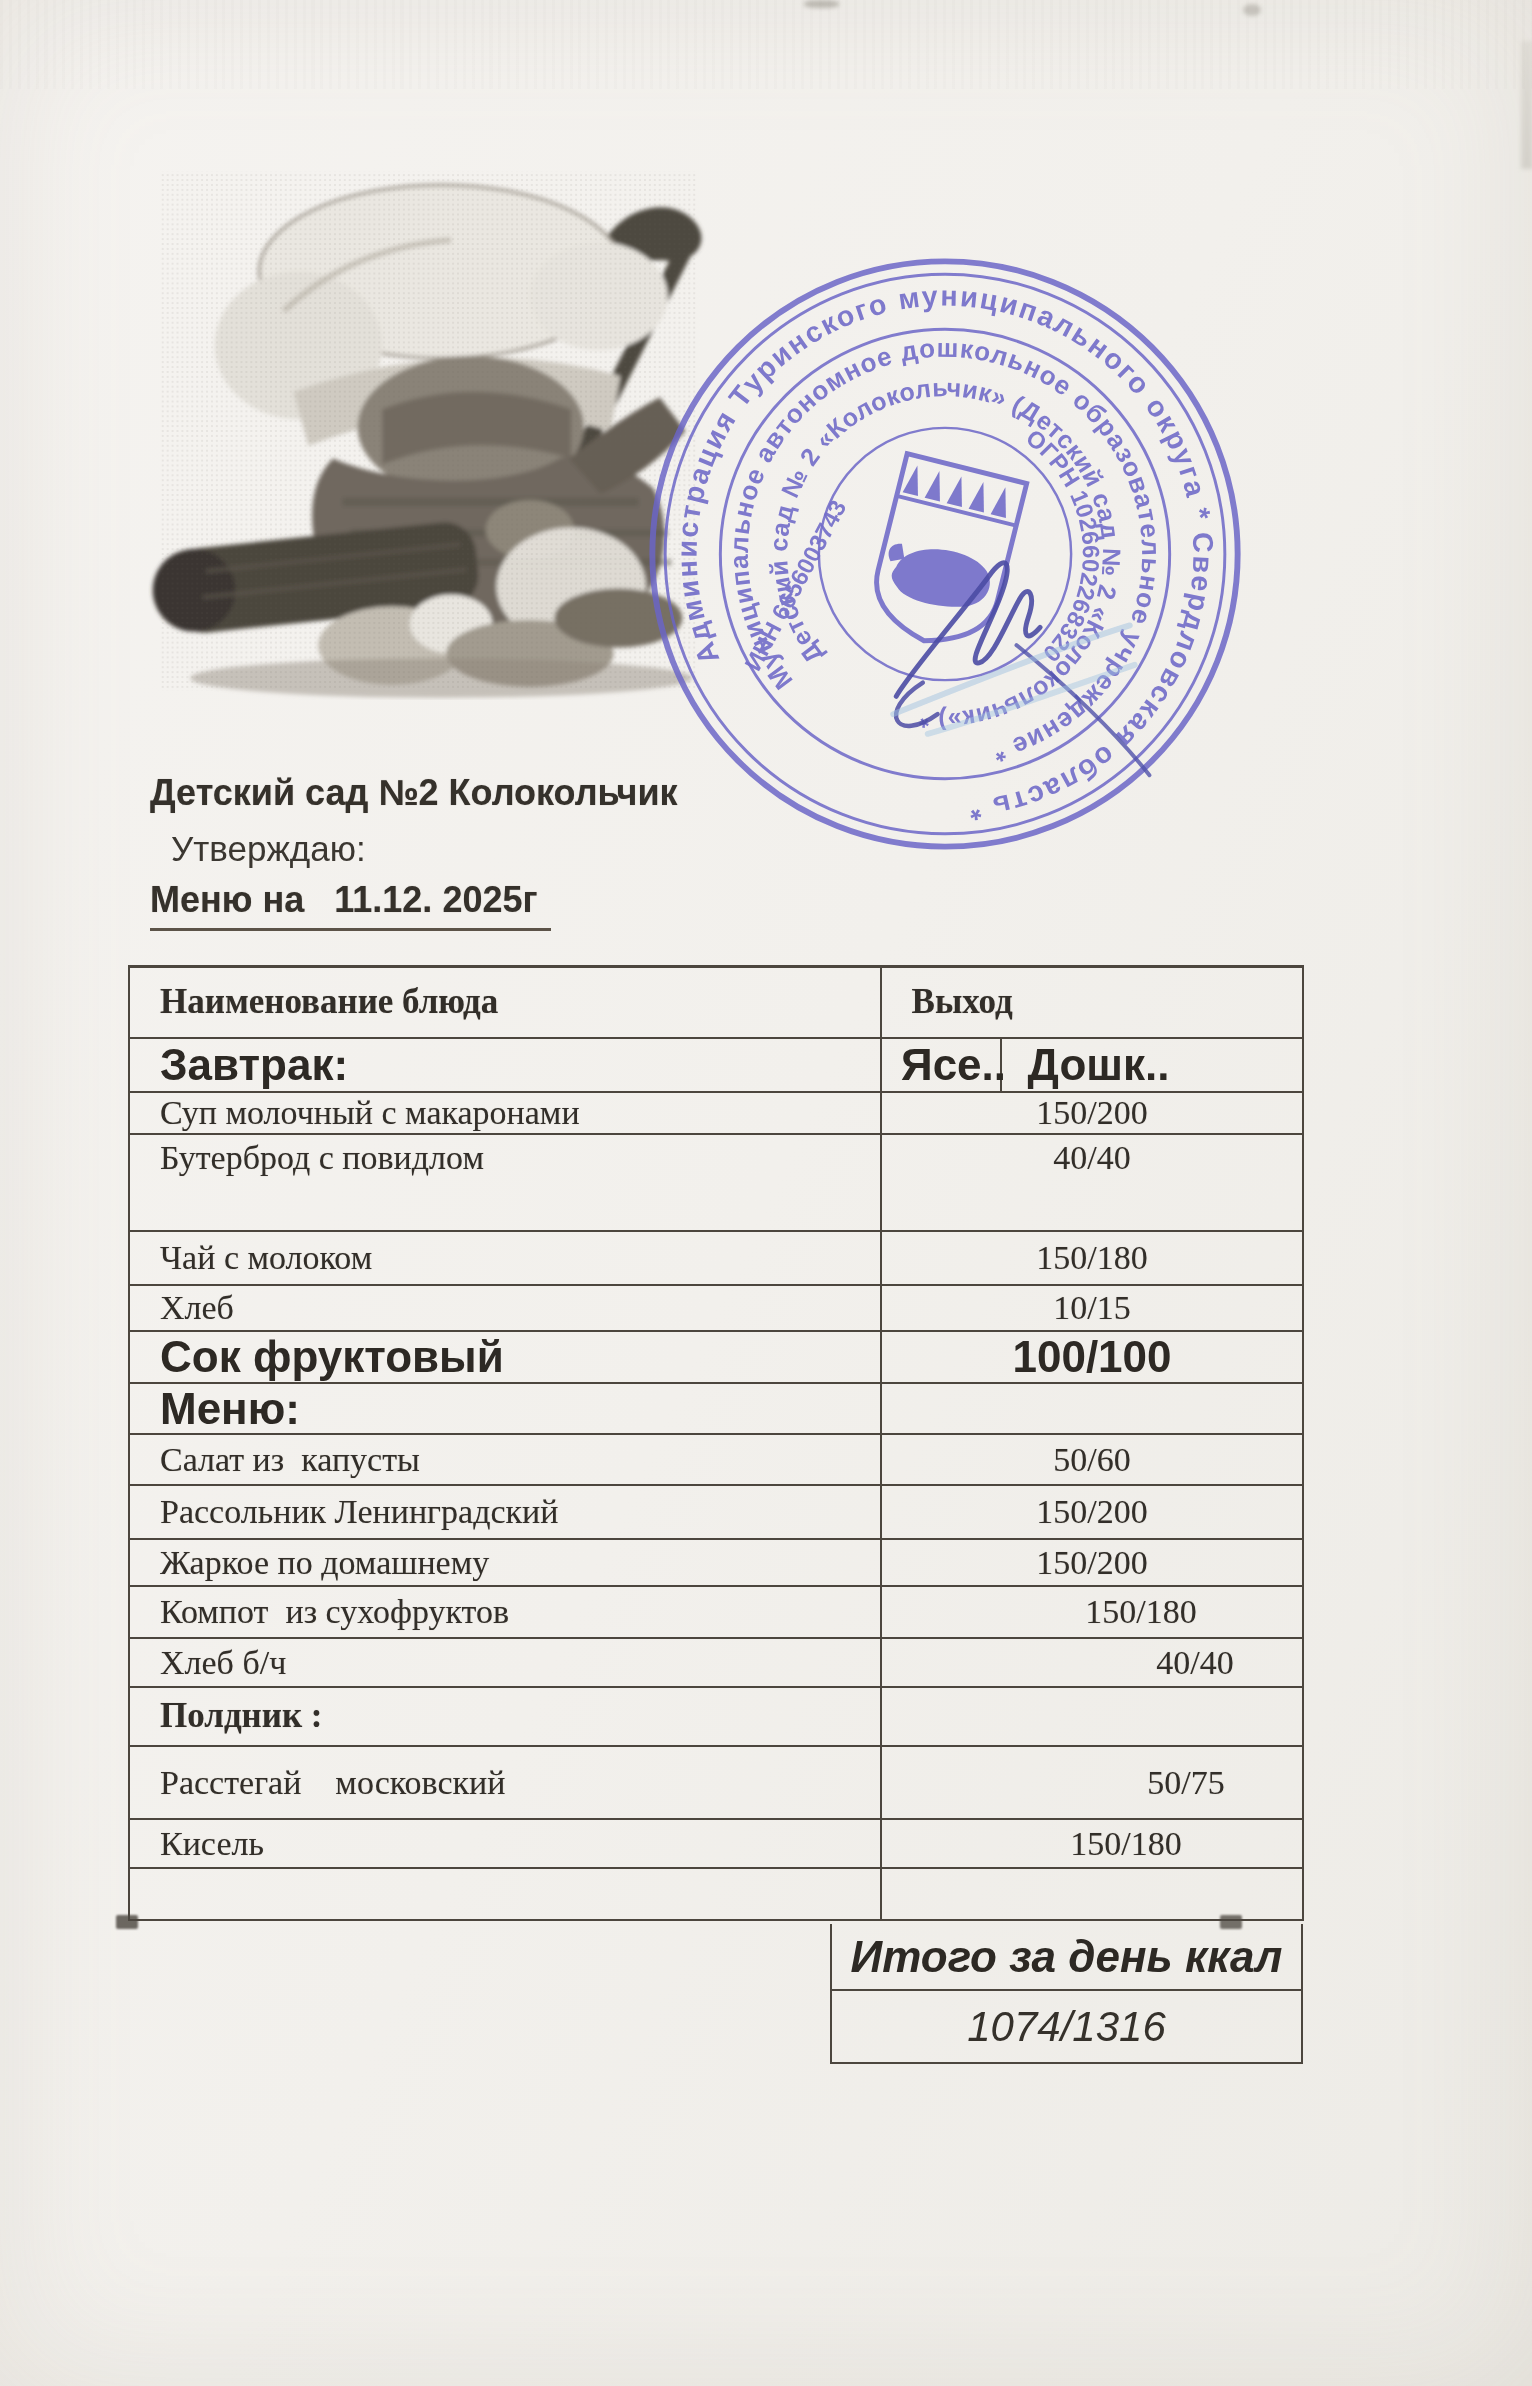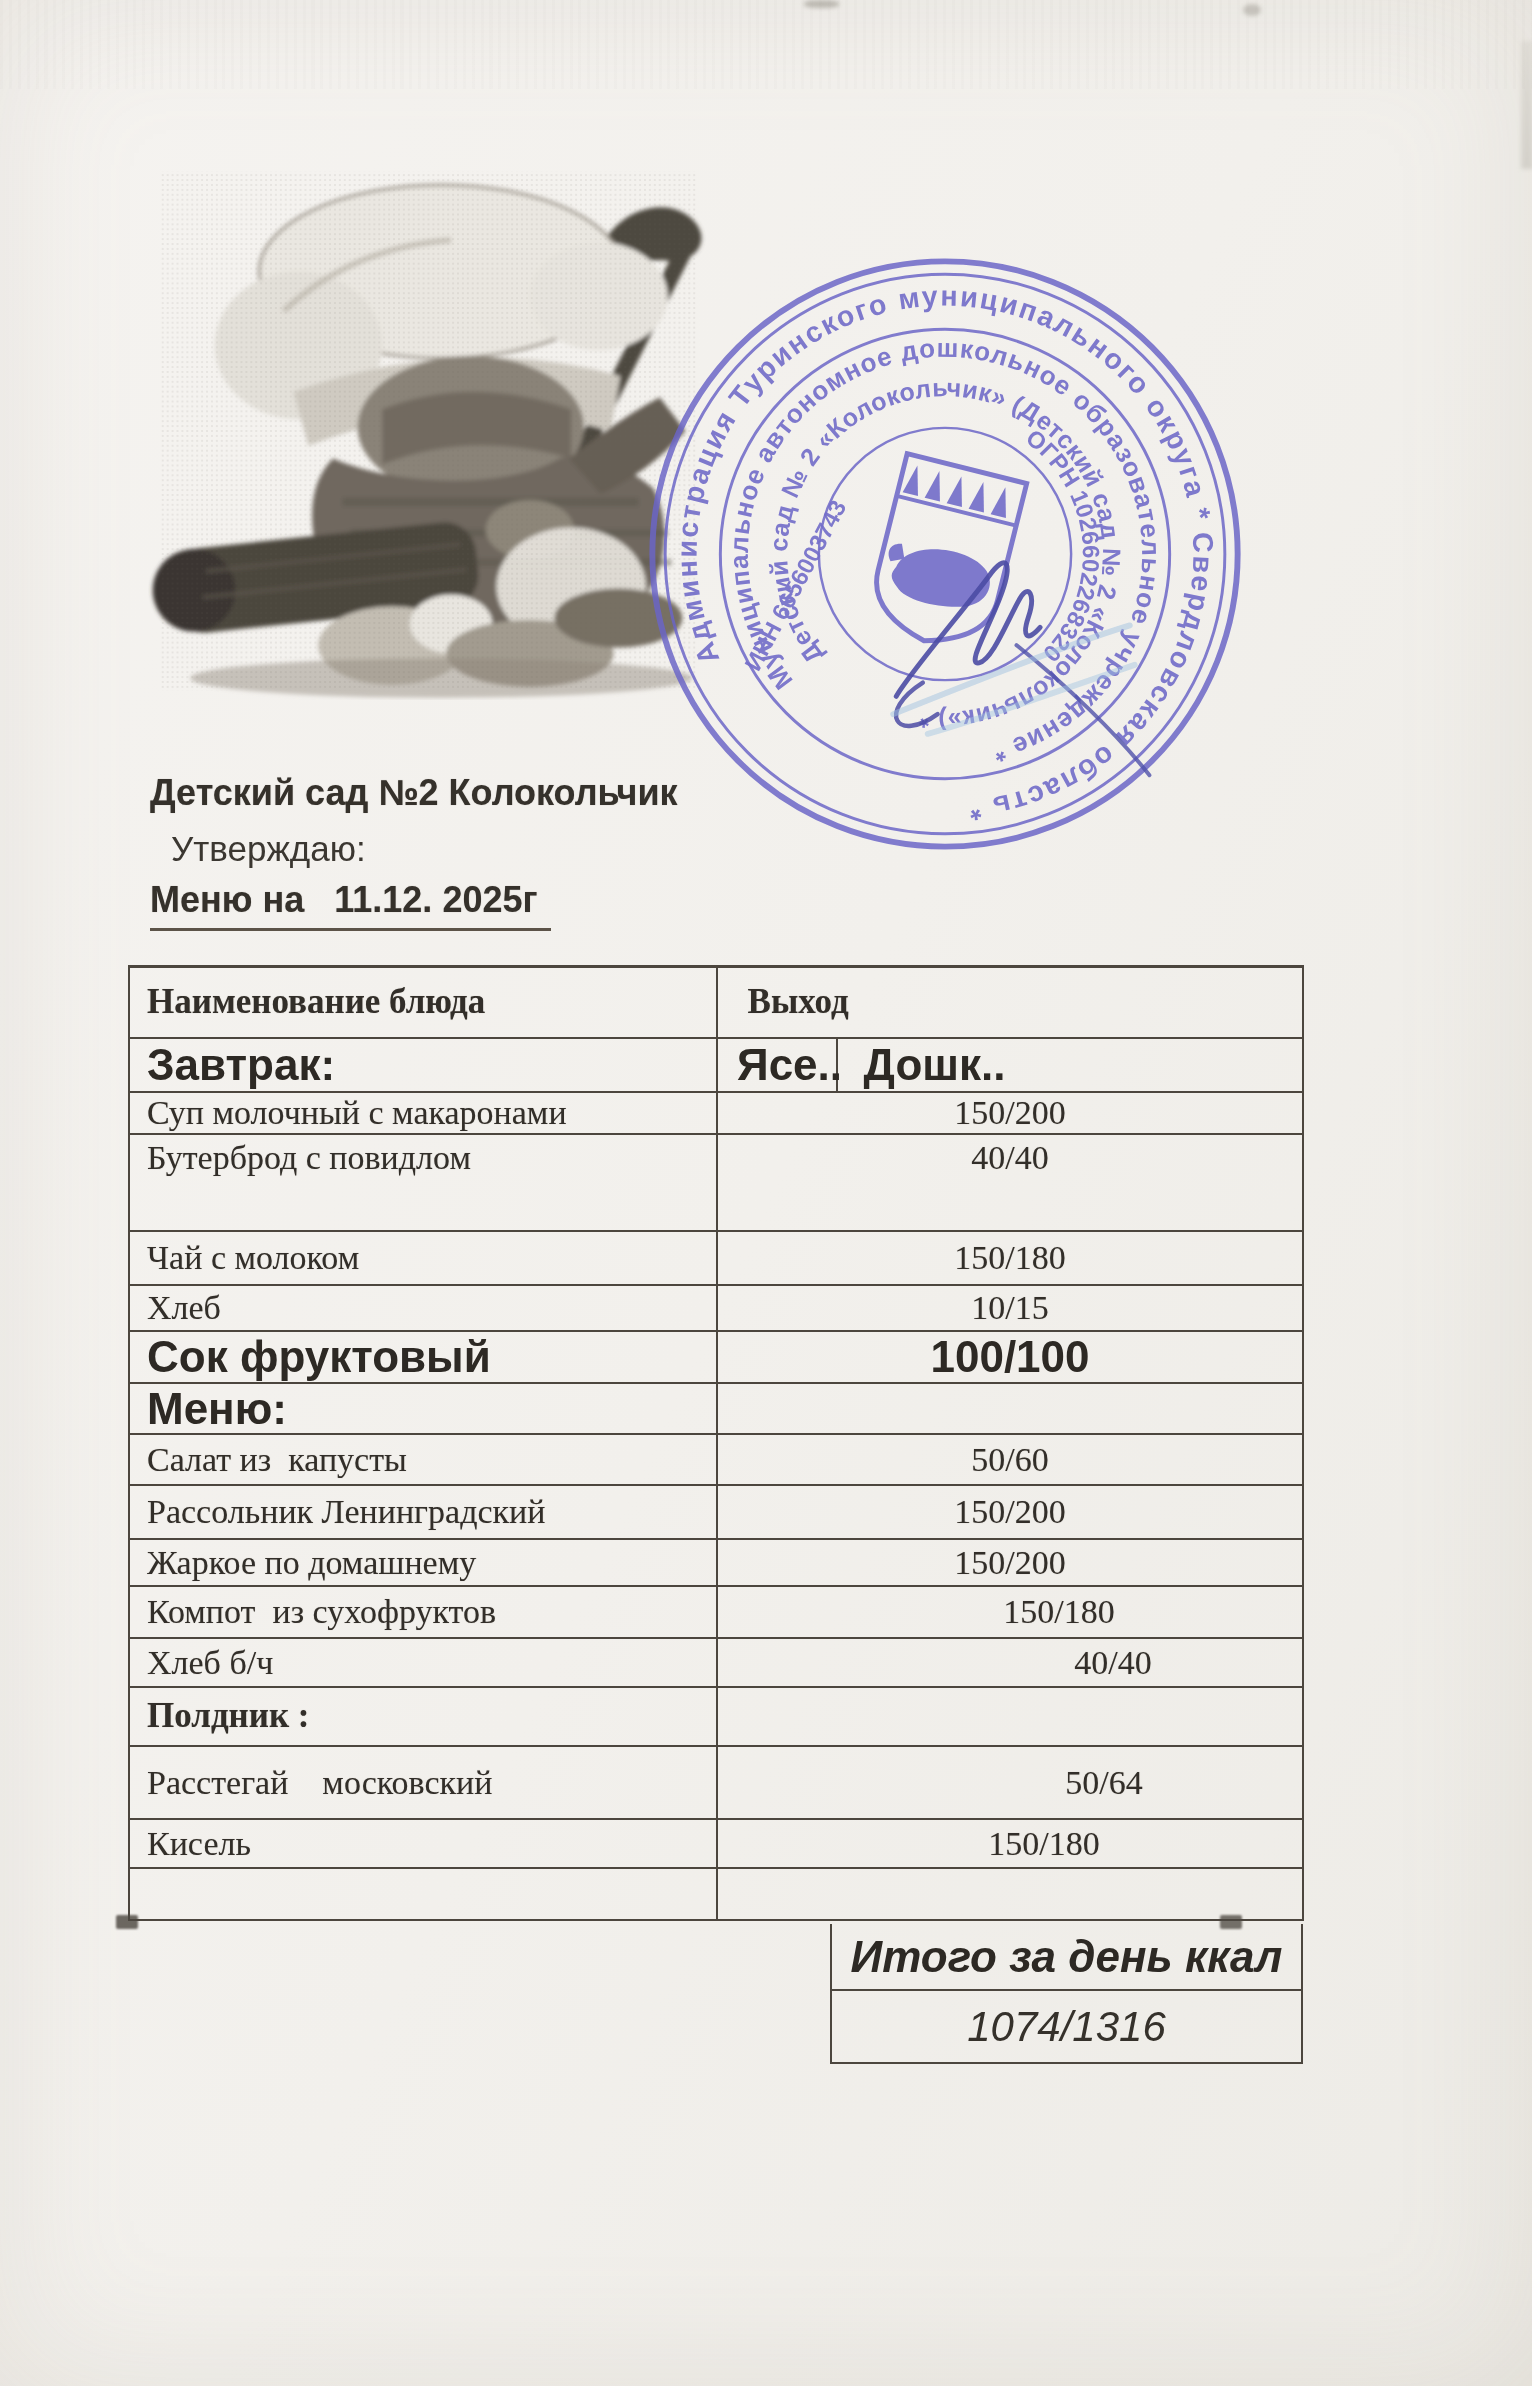--- a/index.html
+++ b/index.html
@@ -30,21 +30,21 @@
   .title2{position:absolute;left:171px;top:829px;font-family:"Liberation Sans","DejaVu Sans",sans-serif;
     font-size:35px;color:#3b3731;white-space:pre-wrap;}
   .title3{position:absolute;left:150px;top:879px;font-family:"Liberation Sans","DejaVu Sans",sans-serif;
     font-weight:700;font-size:36px;color:#35312b;white-space:pre-wrap;
     border-bottom:3.9px solid #5c5348;padding:0 13.8px 6.9px 0;text-shadow:0 0 1px rgba(60,50,40,.35);}
   
   .menu-table{position:absolute;left:128px;top:965px;width:1176px;box-sizing:border-box;
     border:2px solid var(--table-border);border-top-width:3px;border-bottom:none;}
   .row{display:flex;align-items:center;border-bottom:2px solid var(--table-border);box-sizing:border-box;}
   .cell{box-sizing:border-box;height:100%;display:flex;align-items:center;overflow:visible;}
-  .cell-name{width:588px;border-right:2px solid var(--table-border);padding-left:17px;}
+  .cell-name{width:752px;border-right:2px solid var(--table-border);padding-left:30px;}
   .cell-val{flex:1;justify-content:center;}
   .cell-sub1{width:120px;border-right:2px solid var(--table-border);padding-left:19px;}
   .cell-sub2{flex:1;padding-left:25.6px;}
   .serif-txt{font-size:34px;line-height:1.05;color:var(--ink-text);white-space:pre-wrap;text-shadow:0 0 1px rgba(70,58,44,.3);}
   .serif-bold{font-weight:700;font-size:35px;}
   .sans-bold{font-family:"Liberation Sans","DejaVu Sans",sans-serif;font-weight:700;font-size:44px;color:#2d2924;}
   .sans-reg{font-family:"Liberation Sans","DejaVu Sans",sans-serif;font-size:42px;color:#35312b;}
   .rh0{height:71px}.rh1{height:54px}.rh2{height:42px}.rh3{height:97px}.rh4{height:54px}
   .rh5{height:46px}.rh6{height:52px}.rh7{height:51px}.rh8{height:51px}.rh9{height:54px}
   .rh10{height:47px}.rh11{height:52px}.rh12{height:49px}.rh13{height:59px}.rh14{height:73px}
@@ -282,21 +282,21 @@
         </div>
       <div class="cell cell-val">
           <span class="serif-txt"></span>
         </div>
     </div>
     <div class="row rh14">
       <div class="cell cell-name">
           <span class="serif-txt">Расстегай    московский</span>
         </div>
       <div class="cell cell-val">
-          <span class="serif-txt sh95">50/64</span>
+          <span class="serif-txt sh95">50/75</span>
         </div>
     </div>
     <div class="row rh15">
       <div class="cell cell-name">
           <span class="serif-txt">Кисель</span>
         </div>
       <div class="cell cell-val">
           <span class="serif-txt sh35">150/180</span>
         </div>
     </div>

